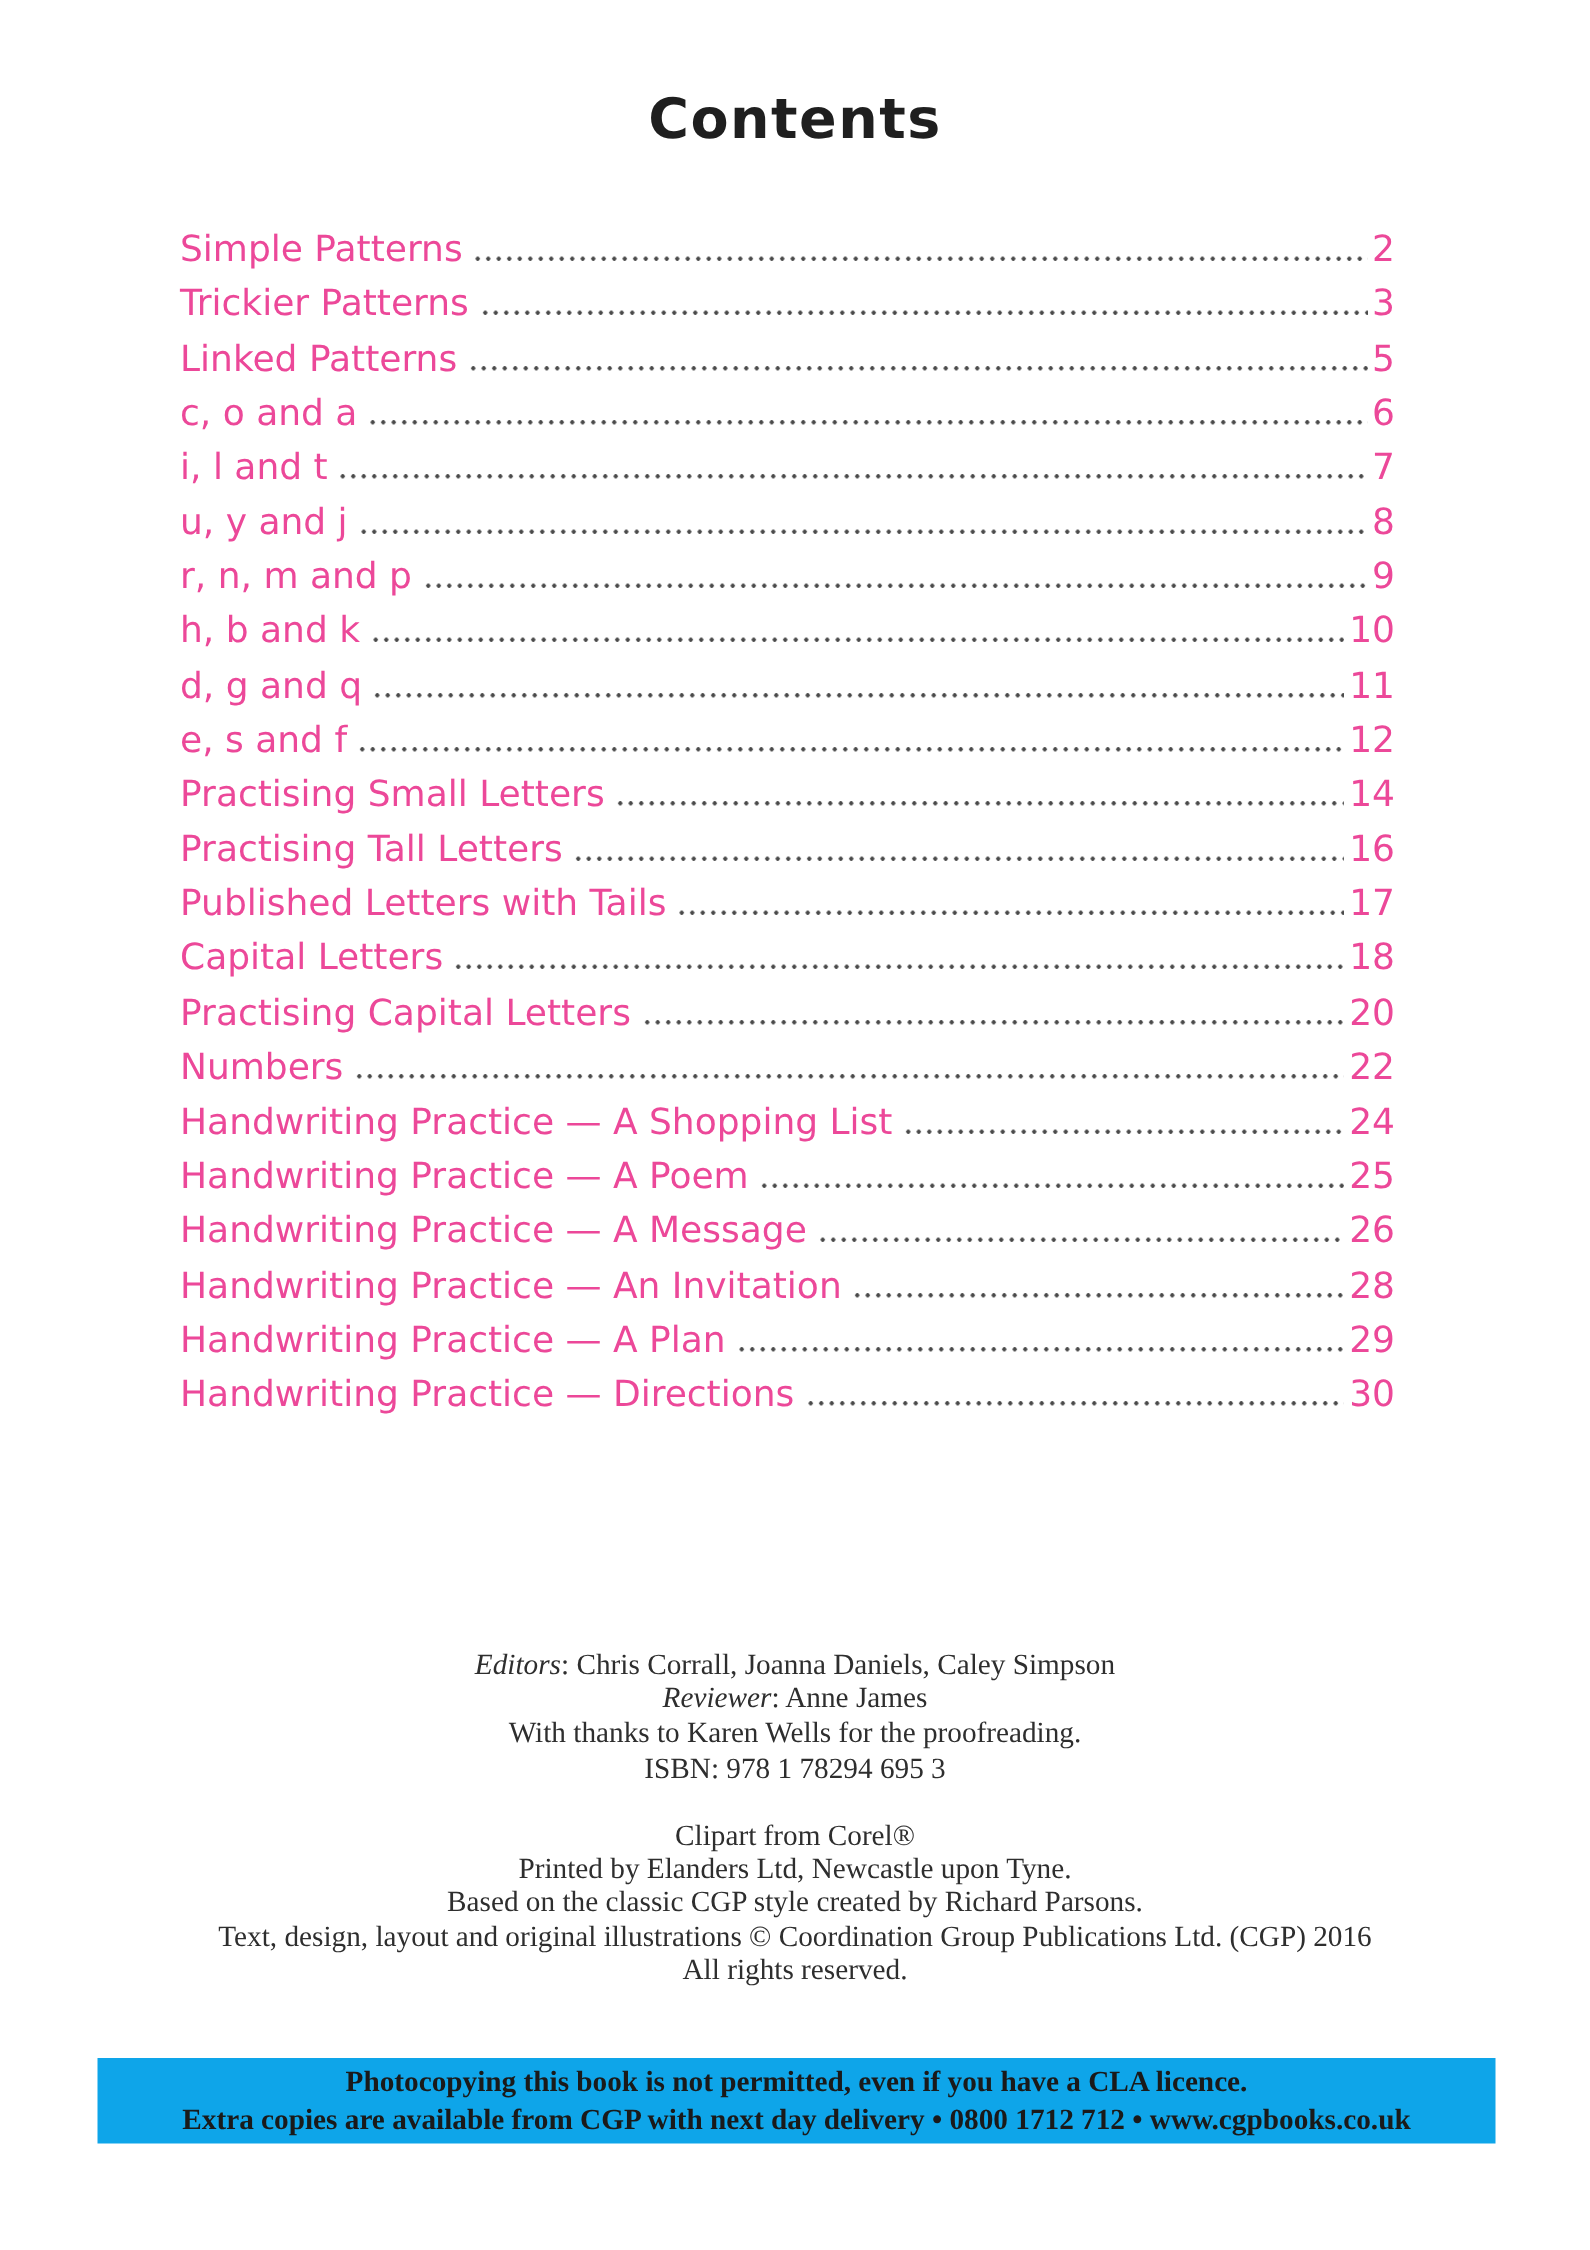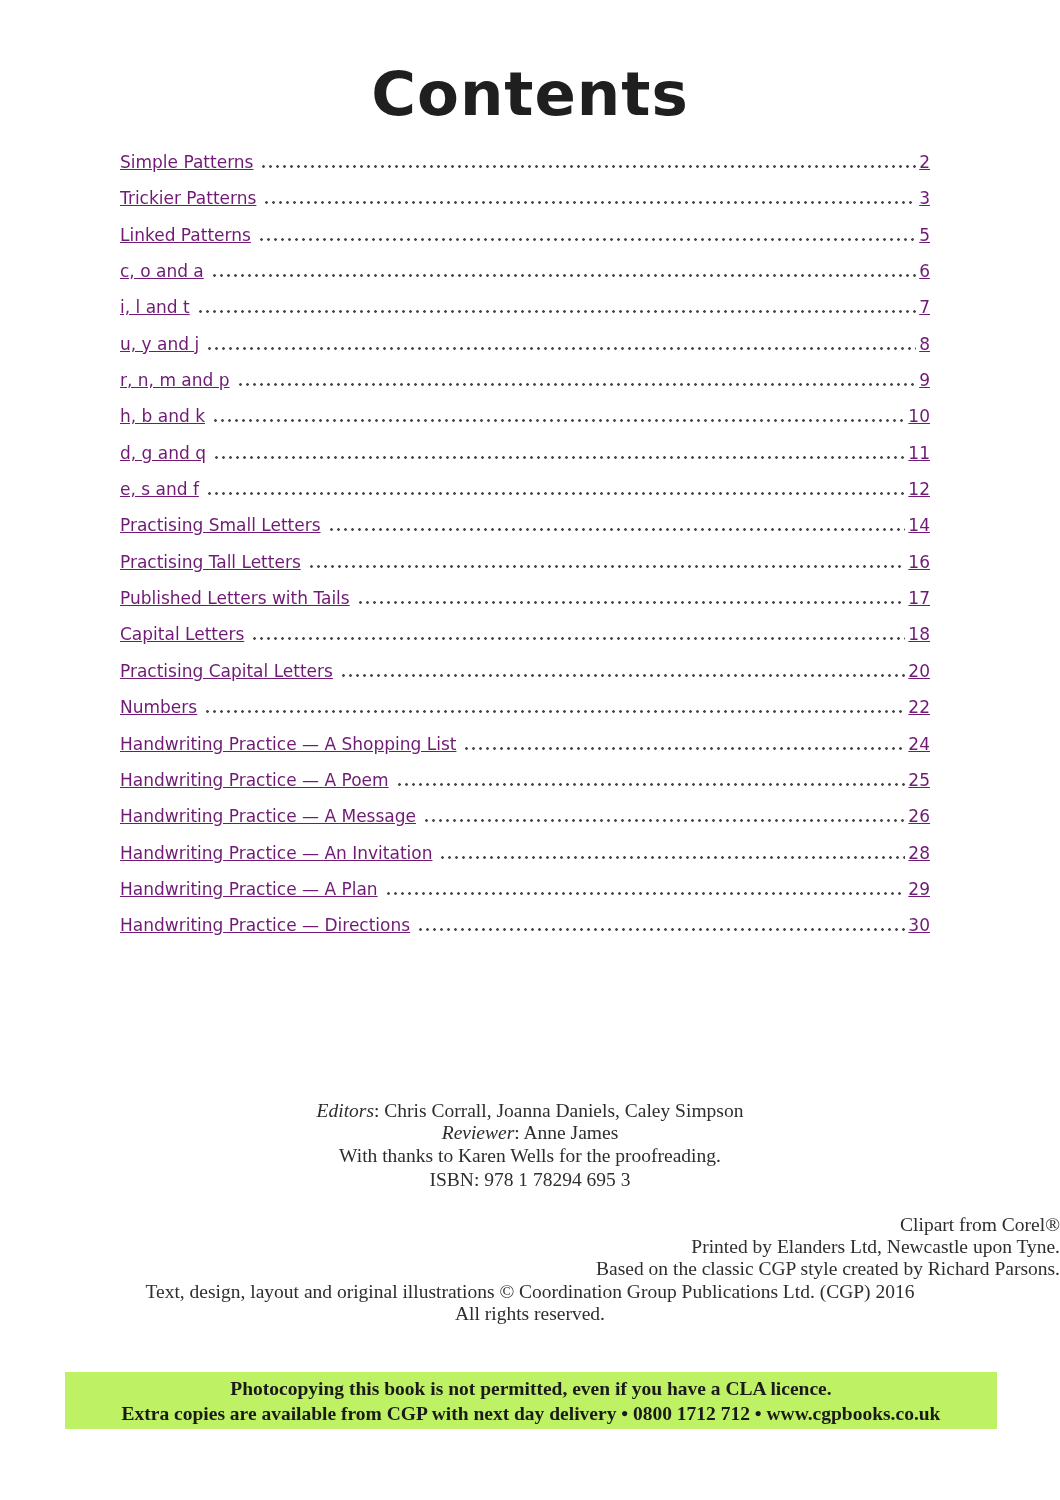--- a/index.html
+++ b/index.html
@@ -11,39 +11,38 @@
     background: #ffffff;
     font-family: "DejaVu Sans", sans-serif;
     overflow: hidden;
   }
   .title {
     position: absolute;
     top: 58px;
     left: 0;
     width: 100%;
     text-align: center;
-    font-size: 61px;
+    font-size: 37px;
     font-weight: bold;
     letter-spacing: 1px;
     color: #1f1f1f;
     font-family: "DejaVu Sans", sans-serif;
   }
   .toc {
     position: absolute;
     top: 152px;
     left: 120px;
     right: 130px;
   }
   .toc-row {
     display: flex;
     align-items: baseline;
     height: 36.35px;
-    font-size: 17px;
-    color: #701a75;
-    text-decoration: underline;
+    font-size: 24px;
+    color: #ec4899;
   }
   .toc-label {
     white-space: nowrap;
     padding-right: 6px;
     font-weight: 400;
   }
   .toc-dots {
     flex: 1;
     height: 3px;
     background-image: radial-gradient(circle, #4a4a4a 1.25px, transparent 1.5px);
@@ -61,30 +60,30 @@
     top: 1100px;
     left: 0;
     width: 100%;
     text-align: center;
     font-family: "Liberation Serif", serif;
     font-size: 19.5px;
     color: #2e2e2e;
     line-height: 22.4px;
   }
   .publisher .isbn { margin-top: 2px; }
-  .publisher .block2 { margin-top: 22px; text-align: right; }
+  .publisher .block2 { margin-top: 22px; }
   .publisher .block3 { }
   .it { font-style: italic; text-align: right; }
   .footer-bar {
     position: absolute;
     left: 65px;
     top: 1372px;
     width: 932px;
     height: 57px;
-    background: #bef264;
+    background: #0ea5e9;
     text-align: center;
     font-family: "Liberation Serif", serif;
     font-weight: bold;
     font-size: 19.5px;
     color: #1a1a1a;
     line-height: 25px;
     padding-top: 4px;
   }
 </style>
 </head>

